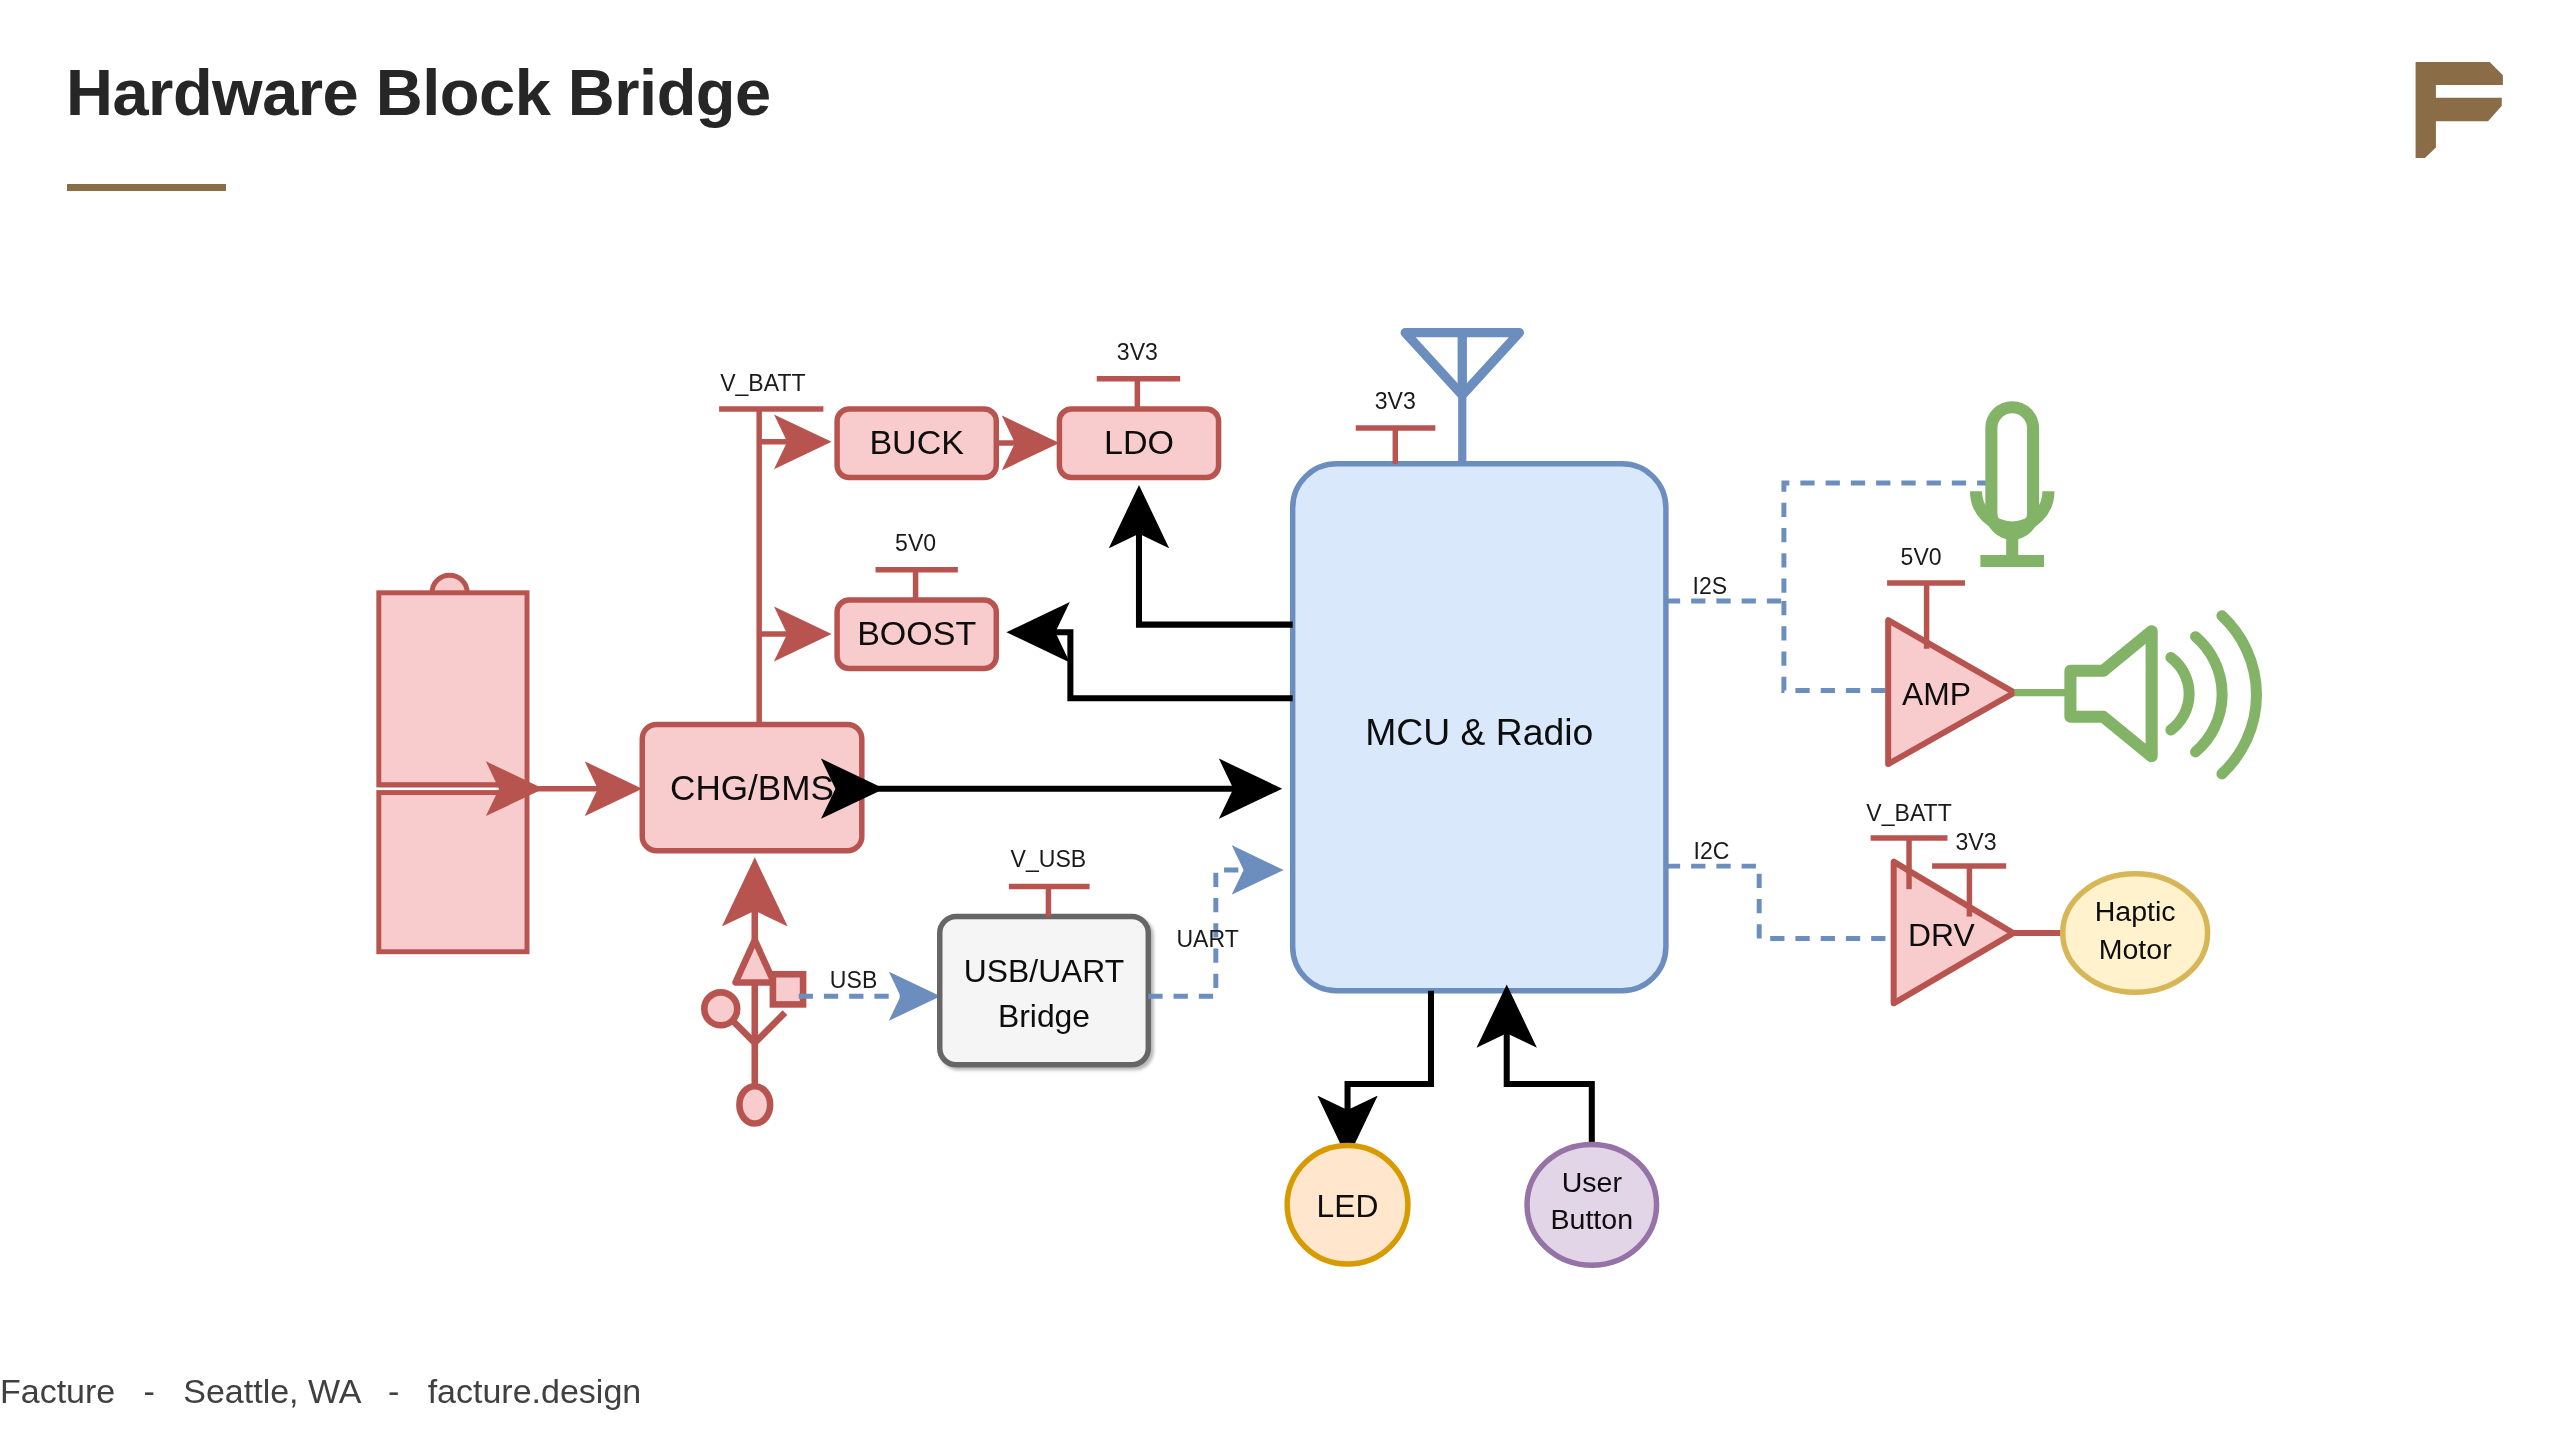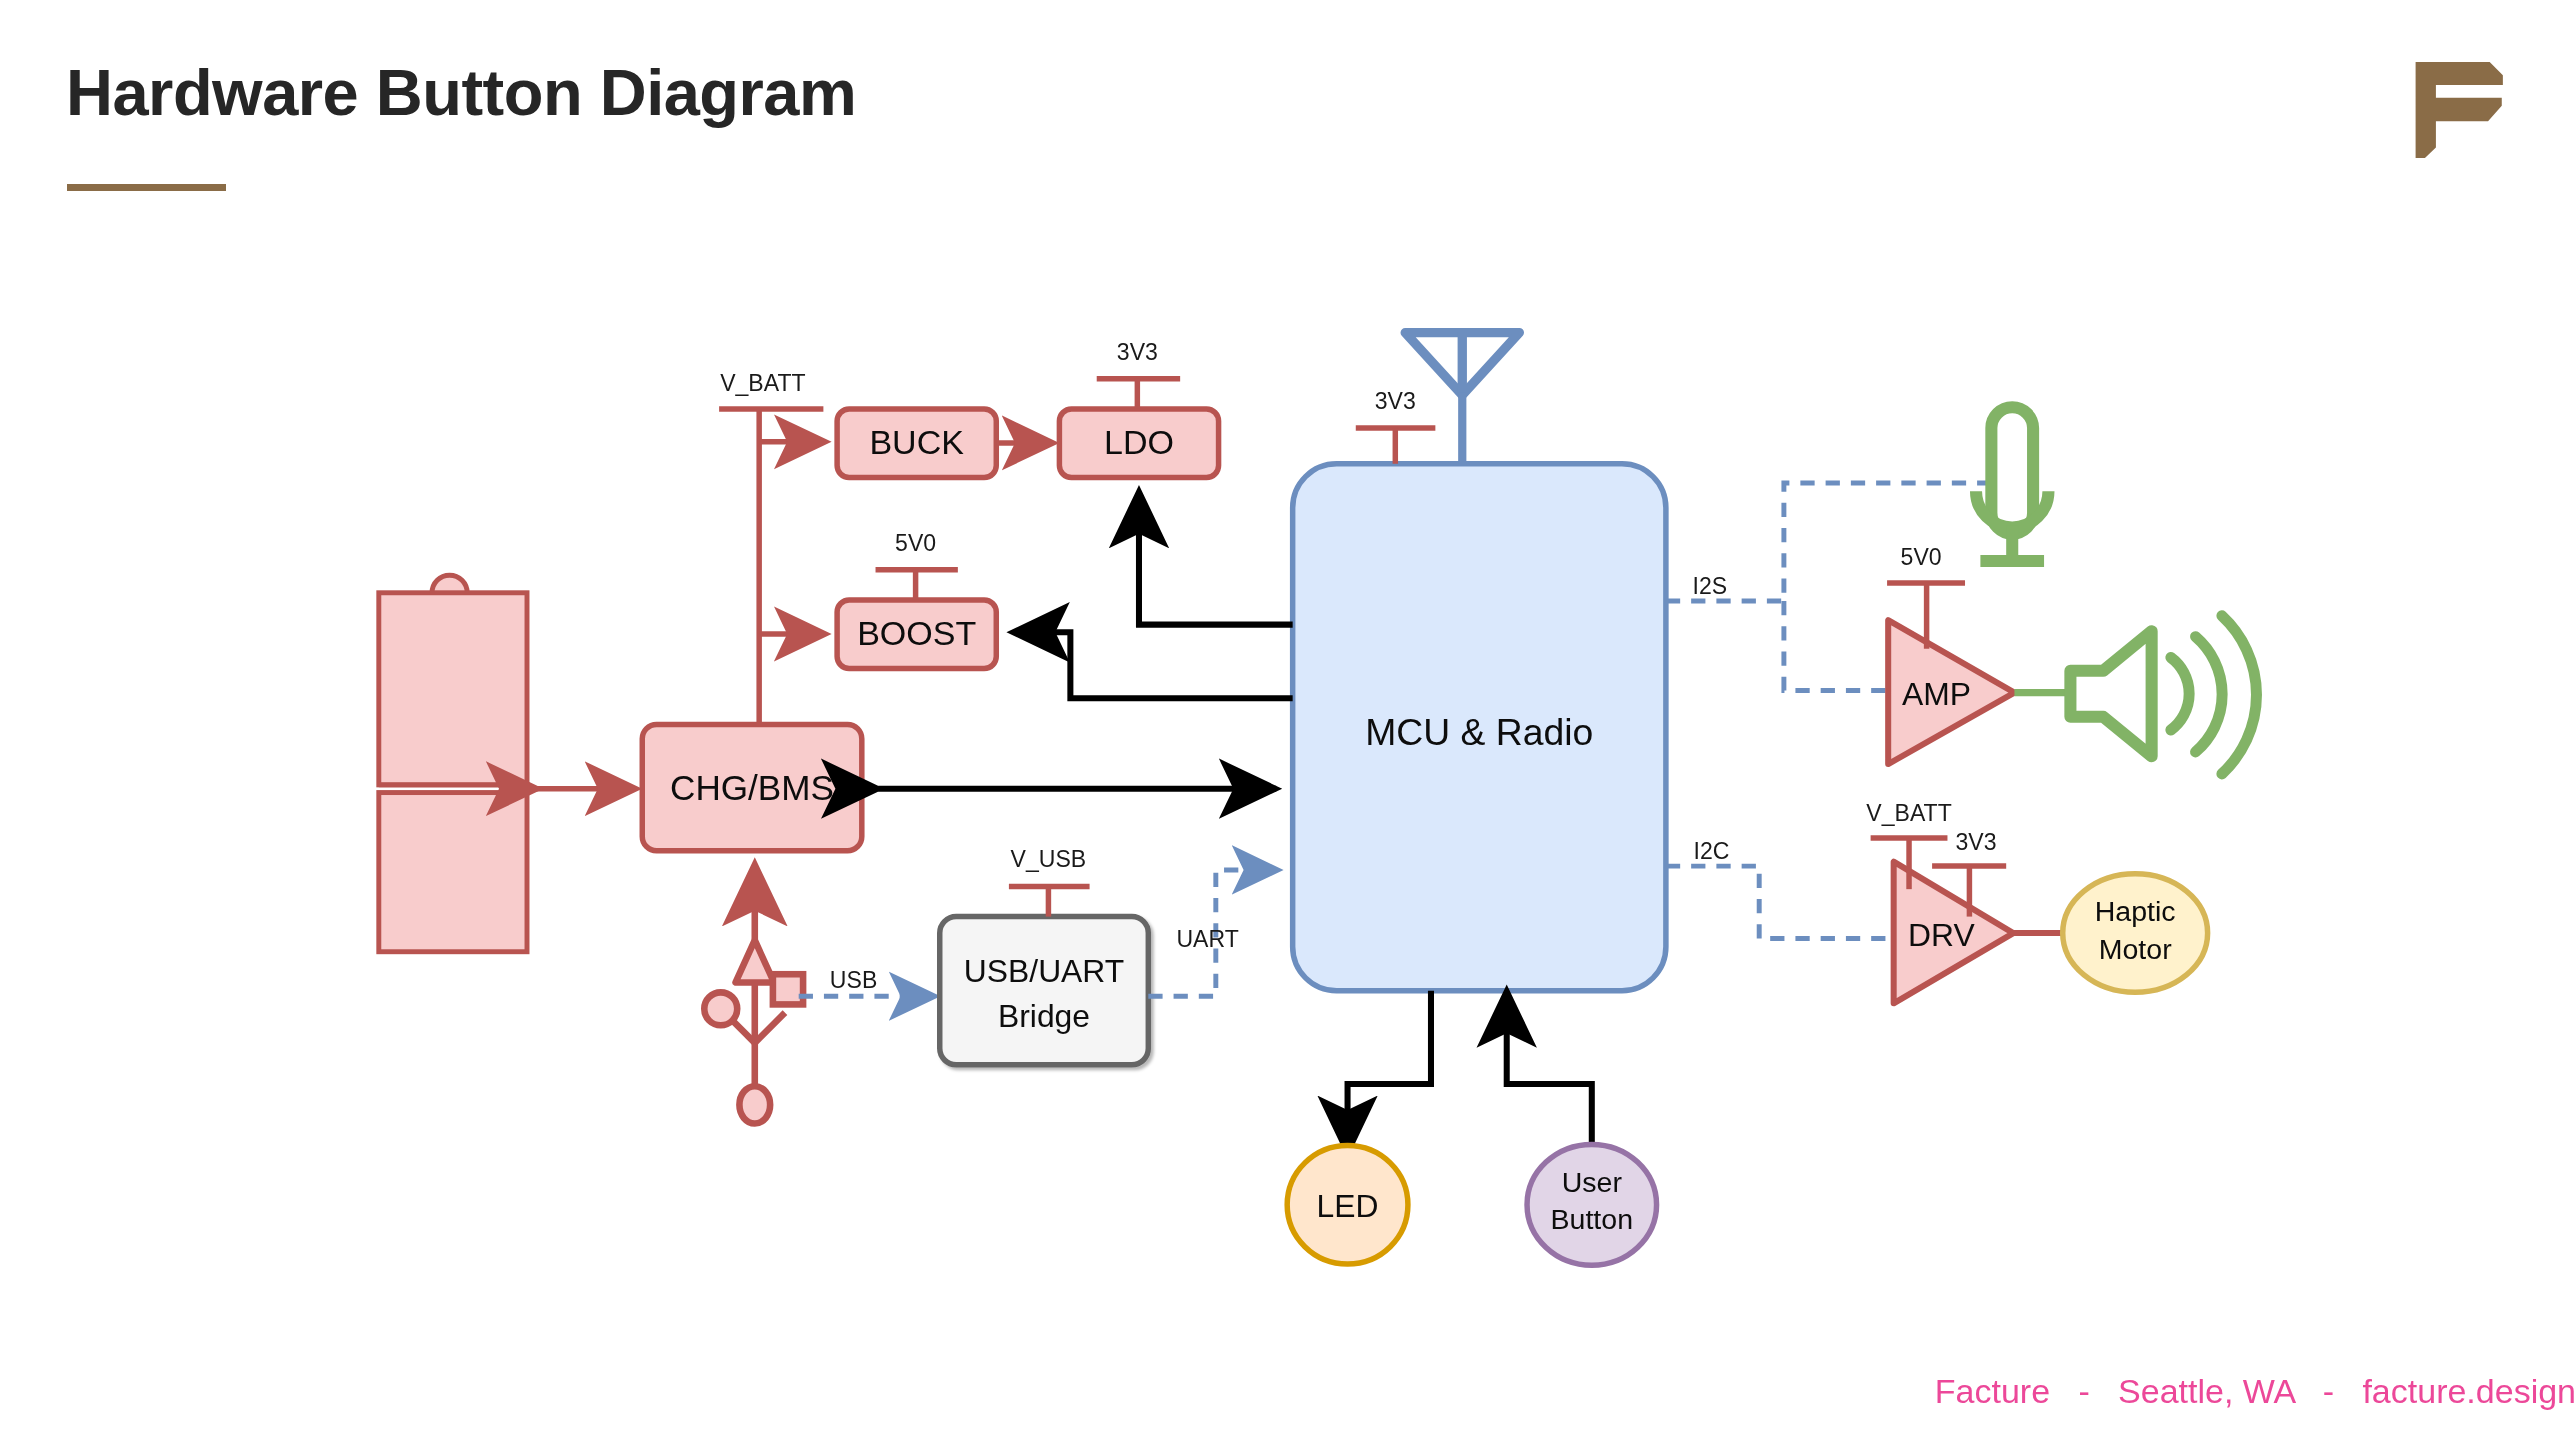--- a/index.html
+++ b/index.html
@@ -44,23 +44,23 @@
     top: 40px;
     width: 118px;
     height: 118px;
   }
   
   #footer {
     position: absolute;
     left: 0;
     right: 0;
     top: 1372px;
-    text-align: right;
+    text-align: left;
     font-size: 34px;
-    color: #ec4899;
+    color: #404040;
     white-space: pre;
   }
   
   #diagram {
     position: absolute;
     left: 0;
     top: 0;
     width: 2576px;
     height: 1449px;
   }
@@ -79,21 +79,21 @@
     font-family: "Liberation Sans", sans-serif;
     fill: #1a1a1a;
     font-size: 42px;
   }
 </style>
 </head>
 <body>
 
 <div id="slide">
 
-  <div id="page-title">Hardware Button Diagram</div>
+  <div id="page-title">Hardware Block Bridge</div>
   <div id="title-rule"></div>
 
   <svg id="brand-logo" viewBox="0 0 215 215" xmlns="http://www.w3.org/2000/svg">
     <path d="M 43 40 L 178 40 L 202 64 L 202 82 L 80 82 L 80 105 L 200 105 L 200 120 L 175 148 L 80 148 L 80 196 L 60 215 L 43 215 L 43 64 Z" fill="#8a6c47"></path>
   </svg>
 
   <div id="footer">Facture   -   Seattle, WA   -   facture.design</div>
 
   <div id="diagram">
   <svg width="2576" height="1449" viewBox="0 0 4693 2640" xmlns="http://www.w3.org/2000/svg">

